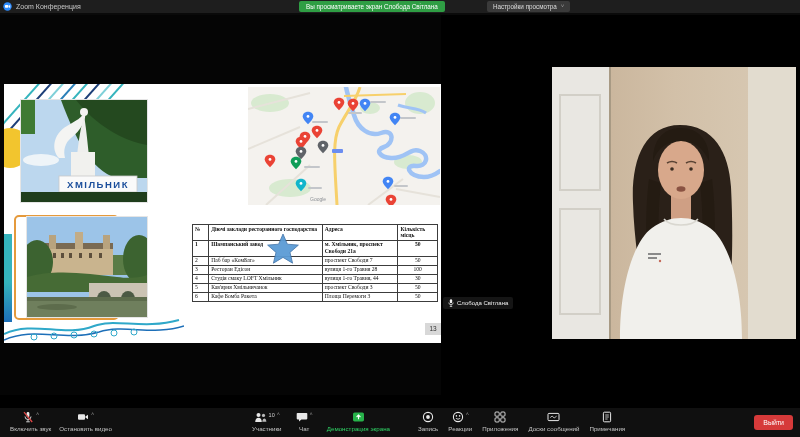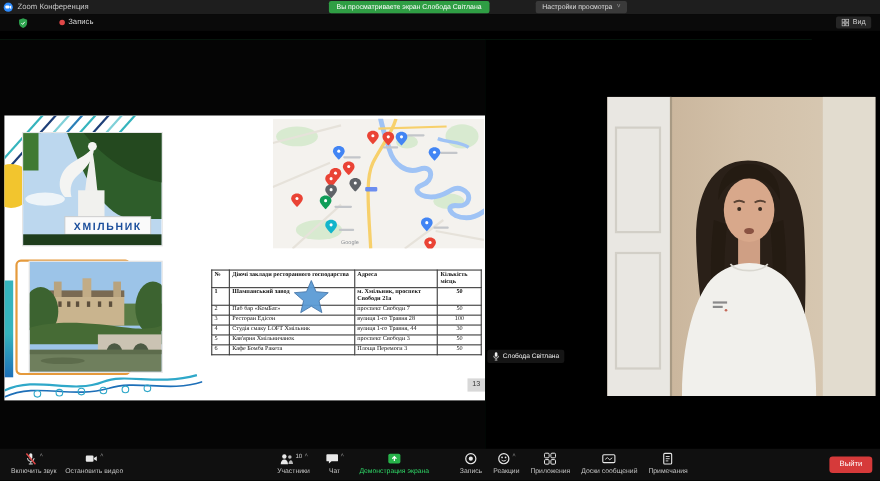--- a/index.html
+++ b/index.html
@@ -21,21 +21,21 @@
   .infobar{position:absolute;left:0;top:13px;width:800px;height:15px;background:#0a0a0a;
            display:flex;align-items:center;}
   .shield{width:10px;height:10px;margin-left:16px;}
   .rec{display:flex;align-items:center;gap:3px;margin-left:28px;}
   .recdot{width:5px;height:5px;border-radius:50%;background:#e04747;}
   .rec-label{font-size:7px;color:#d6d6d6;}
   .view-btn{position:absolute;right:8px;top:2px;height:11px;display:flex;align-items:center;gap:3px;
             background:#262626;border-radius:2px;padding:0 5px;color:#cfcfcf;font-size:6.5px;}
 
   
-  .content{position:absolute;left:0;top:36px;width:738px;height:380px;background:#14532d;}
+  .content{position:absolute;left:0;top:15px;width:738px;height:380px;background:#c2410c;}
   .share-area{position:absolute;left:0;top:0;width:441px;height:380px;background:#050505;}
   .slide{position:absolute;left:4px;top:69px;width:437px;height:259px;background:#ffffff;overflow:hidden;}
 
   
   .deco{position:absolute;}
   .deco-circle{left:-14px;top:44px;width:40px;height:40px;border-radius:50%;background:#f2c52e;}
   .deco-leftbar{left:0;top:150px;width:8px;height:88px;background:linear-gradient(#35b4bd 55%,#1d6fb8);}
   .frame-orange{position:absolute;left:10px;top:131px;width:101px;height:101px;border:2px solid #e59a3c;border-radius:5px;}
   .photo{position:absolute;box-shadow:0 0 0 1px #e5e5e5;}
   .pagenum{position:absolute;left:421px;top:239px;width:16px;height:12px;background:#d8d8d8;color:#333;

